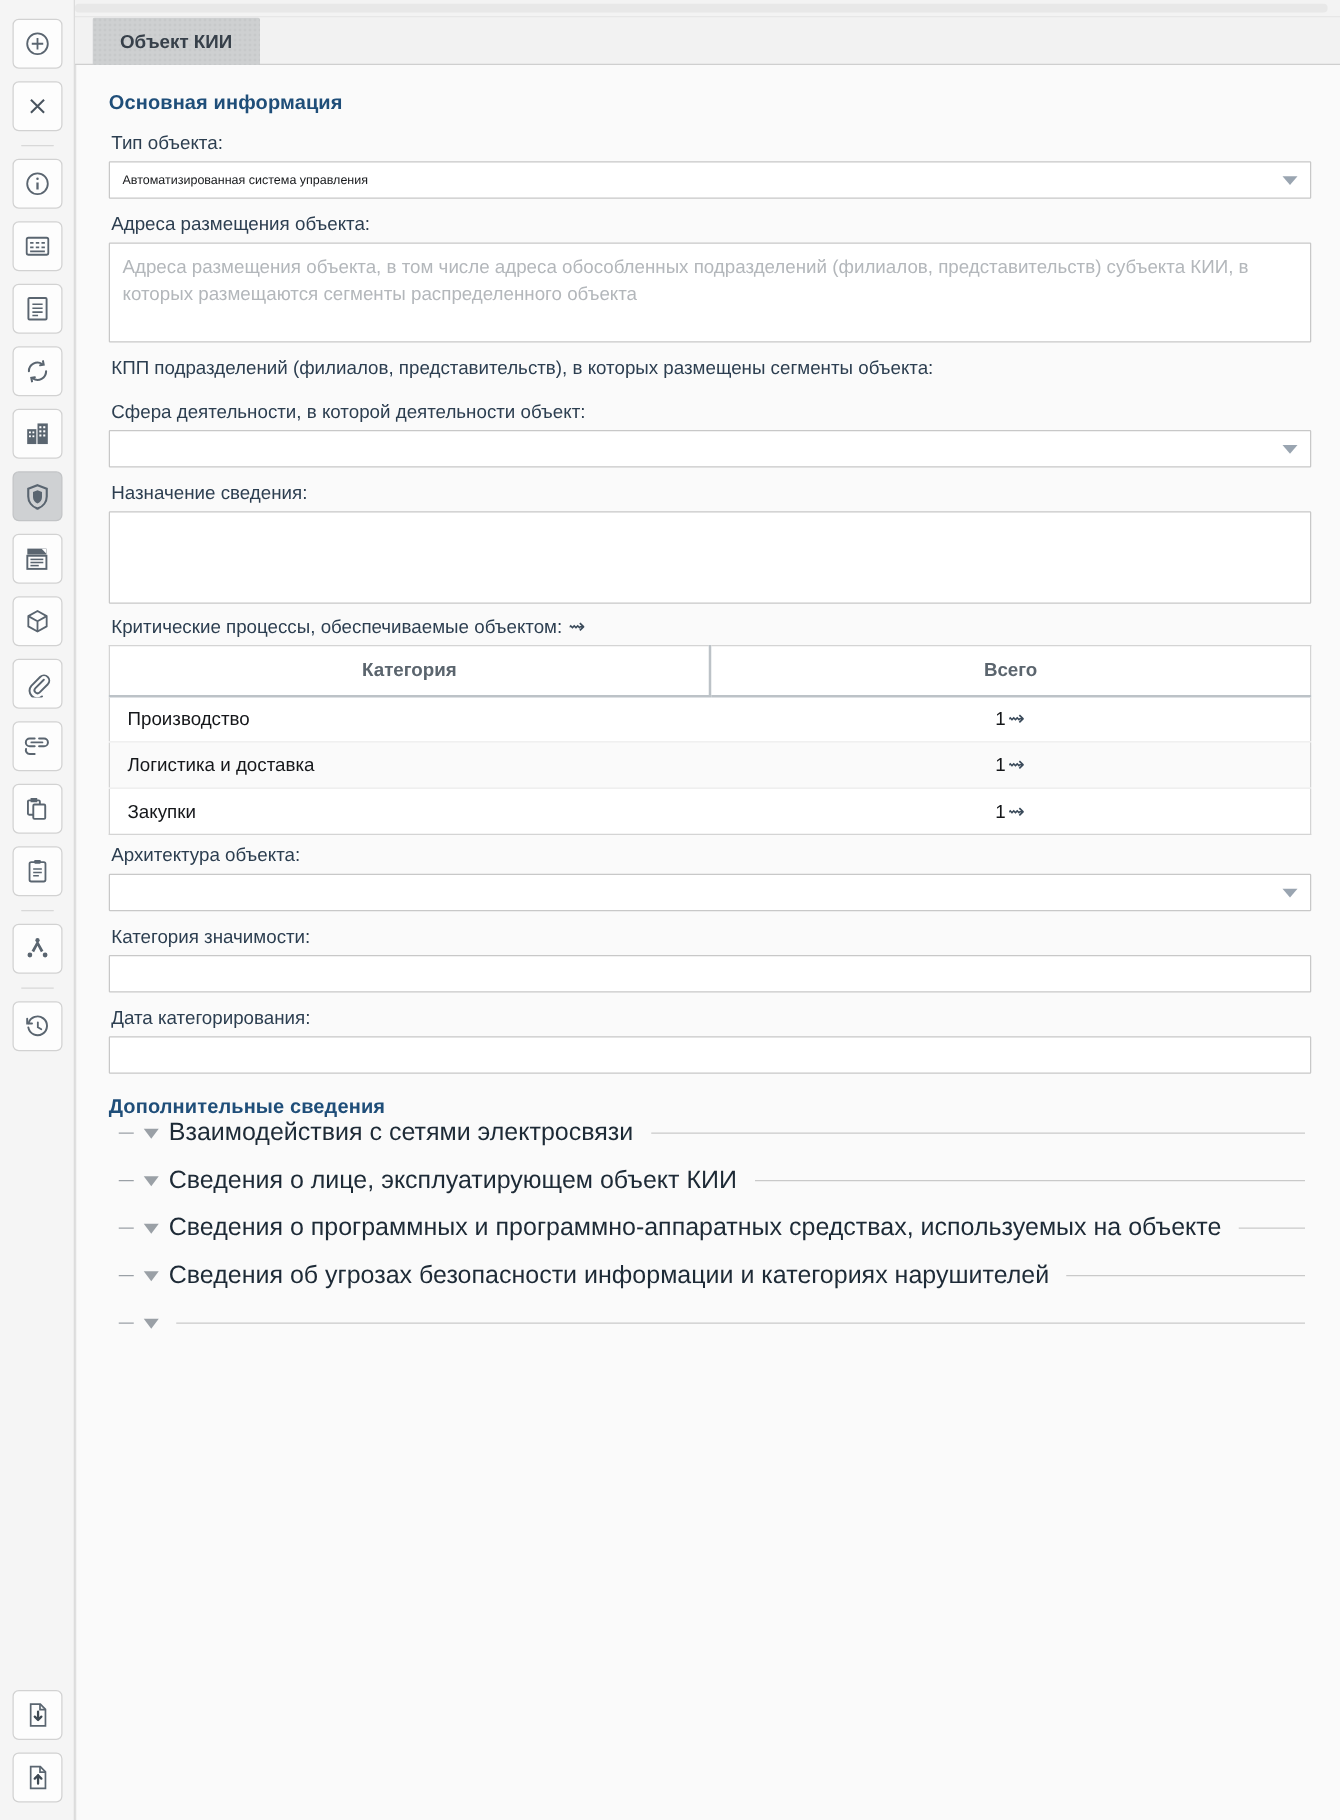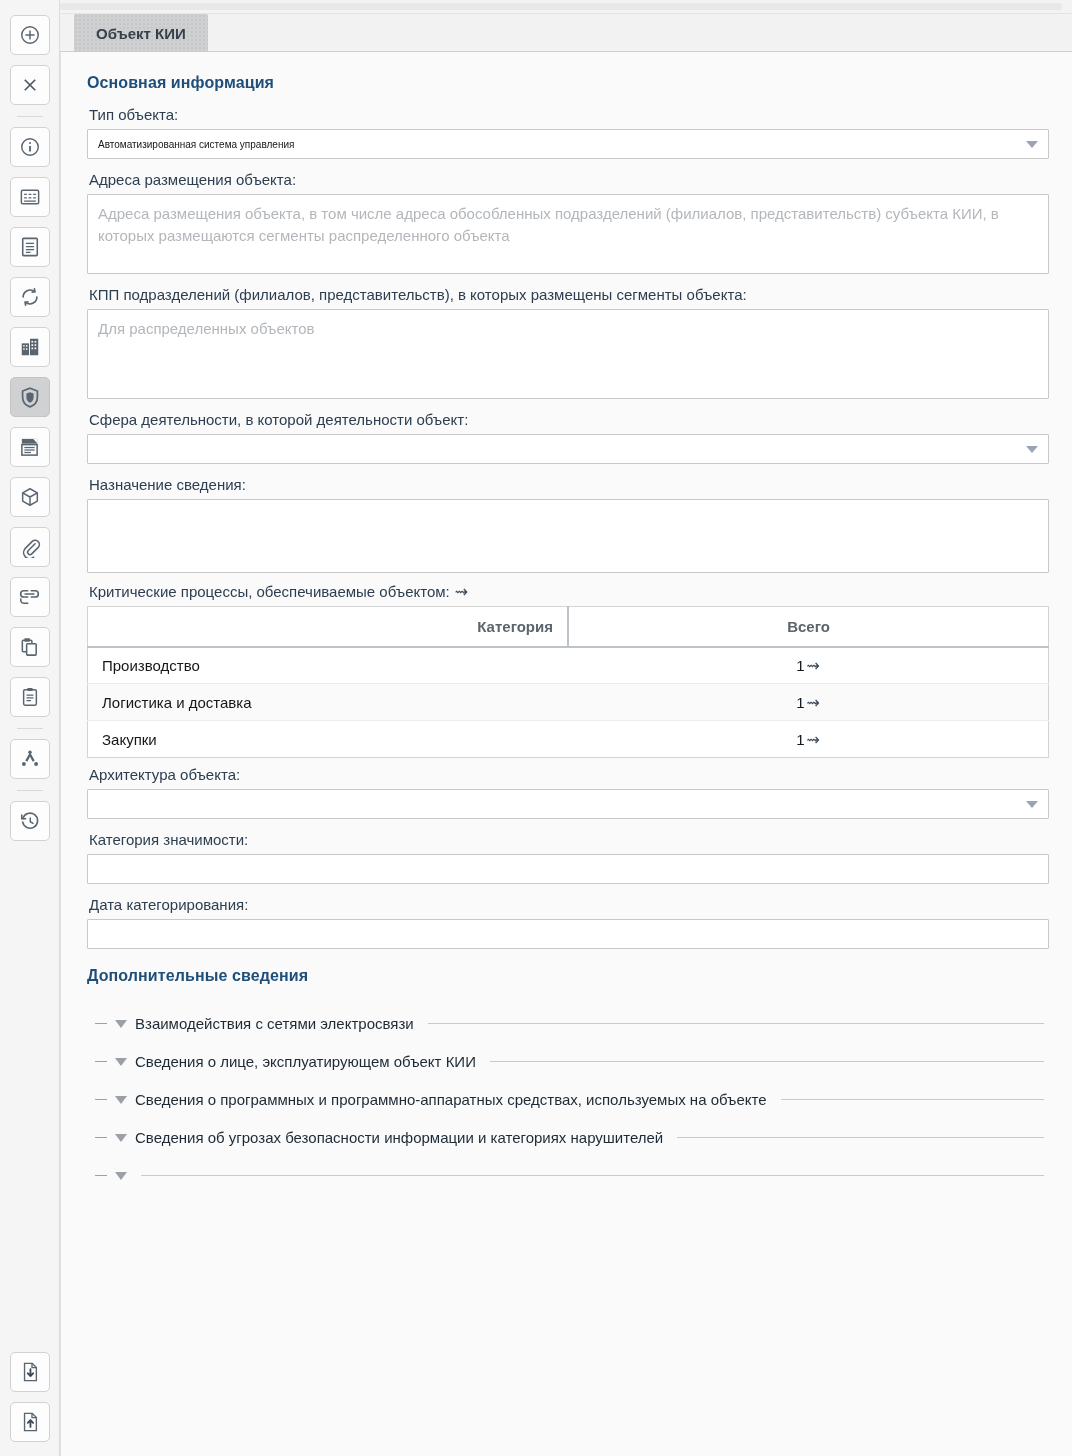--- a/index.html
+++ b/index.html
@@ -70,21 +70,21 @@
     background: #fafafa;
     border-left: 1px solid #e0e0e0;
     padding: 22px 22px 0 26px;
     overflow: hidden;
   }
 
   .section-title {
     font-size: 16px; font-weight: bold; color: #1f4e79;
     margin: 0 0 14px 0; letter-spacing: .1px;
   }
-  .section-title.second { margin-top: 18px; margin-bottom: 28px; }
+  .section-title.second { margin-top: 18px; margin-bottom: 1px; }
 
   .field-label {
     font-size: 15px; color: #2c3e50; margin: 0 0 6px 2px;
     display: flex; align-items: center; gap: 5px;
   }
 
   .input-box, .select-box, .text-area {
     width: 962px; background: #ffffff;
     border: 1px solid #c8c8c8; border-radius: 1px;
     font-size: 15px; color: #15171a;
@@ -121,21 +121,21 @@
   .proc-table {
     width: 962px; border-collapse: collapse;
     border: 1px solid #d4d4d4; background: #fff;
     table-layout: fixed;
   }
   .proc-table th {
     height: 40px;
     font-size: 15px; font-weight: bold; color: #5b656e;
     background: #ffffff;
     border-bottom: 2px solid #bcc2c7;
-    text-align: right; padding: 0 14px;
+    text-align: center; padding: 0 14px;
   }
   .proc-table th.col-total { text-align: center; border-left: 2px solid #bcc2c7; }
   .proc-table td {
     height: 37px; font-size: 15px; color: #15171a;
     padding: 0 14px; border-bottom: 1px solid #ececec;
   }
   .proc-table td.cell-total { text-align: center; }
   .proc-table tbody tr:nth-child(even) td { background: #fafafa; }
   .proc-table tbody tr:last-child td { border-bottom: none; }
   .cell-total .num { margin-right: 2px; }
@@ -144,21 +144,21 @@
   .acc-row {
     display: flex; align-items: center; gap: 8px;
     height: 21px; margin: 0 0 17px 8px;
   }
   .acc-dash { width: 12px; height: 1px; background: #9aa0a6; flex: 0 0 auto; }
   .acc-caret {
     width: 0; height: 0; flex: 0 0 auto;
     border-left: 6px solid transparent; border-right: 6px solid transparent;
     border-top: 8px solid #9aa0a6;
   }
-  .acc-label { font-size: 15px; color: #1d2a36; white-space: nowrap; }
+  .acc-label { font-size: 20px; color: #1d2a36; white-space: nowrap; }
   .acc-line { flex: 1 1 auto; height: 1px; background: #c9c9c9; margin-left: 6px; margin-right: 6px; }
 </style>
 </head>
 <body>
 
 <div id="app">
 
   <div id="toolbar">
 
     <div class="tool-btn">
@@ -381,23 +381,20 @@
       <div class="spacer-12"></div>
 
       <div class="field-label">Адреса размещения объекта:</div>
       <div class="text-area addr">
         <div class="placeholder">Адреса размещения объекта, в том числе адреса обособленных подразделений (филиалов, представительств) субъекта КИИ, в которых размещаются сегменты распределенного объекта</div>
       </div>
 
       <div class="spacer-12"></div>
 
       <div class="field-label">КПП подразделений (филиалов, представительств), в которых размещены сегменты объекта:</div>
-      <div class="text-area kpp">
-        <div class="placeholder">Для распределенных объектов</div>
-      </div>
 
       <div class="spacer-12"></div>
 
       <div class="field-label">Сфера деятельности, в которой деятельности объект:</div>
       <div class="select-box">
         <span class="select-value"></span>
         <span class="caret"></span>
       </div>
 
       <div class="spacer-12"></div>

